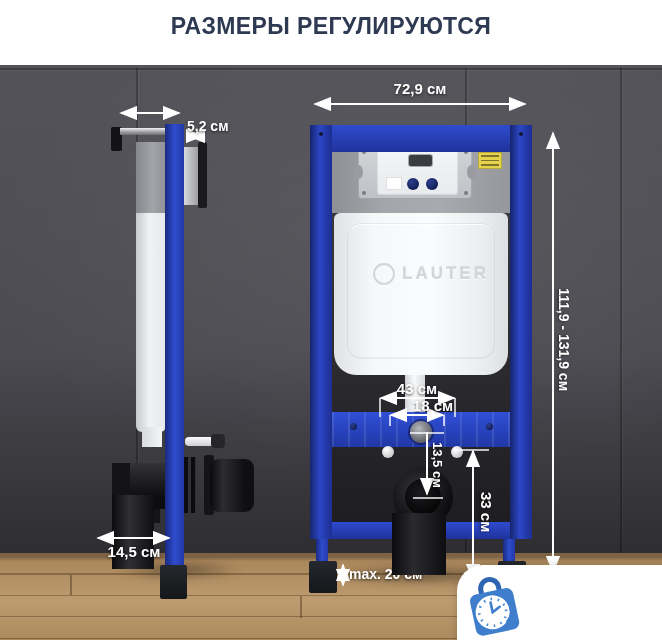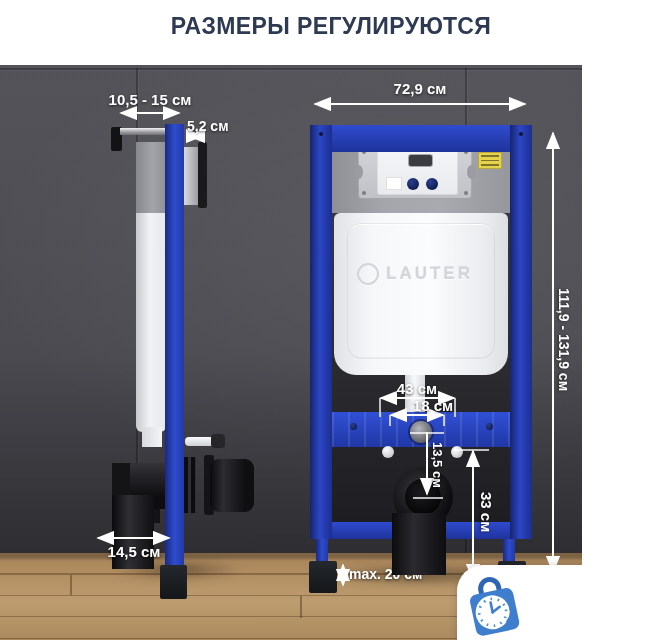--- a/index.html
+++ b/index.html
@@ -1,16 +1,16 @@
 <!DOCTYPE html>
 <html><head>
 <meta charset="utf-8">
 <style>
   html,body{margin:0;padding:0;background:#fff;}
-  .page{position:relative;width:582px;height:640px;background:#fff;overflow:hidden;
+  .page{position:relative;width:662px;height:640px;background:#fff;overflow:hidden;
         font-family:"Liberation Sans",sans-serif;}
   .a{position:absolute;}
   .title{top:13px;left:0;width:662px;text-align:center;font-weight:800;font-size:23px;
          letter-spacing:.4px;color:#2e3a52;}
   .photo{top:65px;left:0;width:662px;height:575px;overflow:hidden;background:#4c4c52;}
   .wall{left:0;top:0;width:662px;height:490px;
         background:radial-gradient(90% 70% at 60% 38%,rgba(255,255,255,.06),transparent 70%),
         linear-gradient(180deg,#535359 0%,#4b4b51 55%,#3f3f45 100%);}
   .seam{background:rgba(0,0,0,.25);box-shadow:1px 1px 0 rgba(255,255,255,.05);}
   .wall-shade{left:0;top:290px;width:662px;height:200px;
@@ -115,21 +115,21 @@
     <div class="a screw" style="left:362px;top:85px"></div>
     <div class="a screw" style="left:464px;top:85px"></div>
     <div class="a screw" style="left:362px;top:126px"></div>
     <div class="a screw" style="left:464px;top:126px"></div>
     <div class="a label-yellow" style="left:478px;top:87px;width:24px;height:17px">
       <div class="a label-lines" style="left:3px;top:3px;width:18px;height:11px"></div>
     </div>
 
     <div class="a tank-front" style="left:334px;top:148px;width:174px;height:162px">
       <div class="a tank-panel" style="left:13px;top:10px;width:146px;height:134px"></div>
-      <div class="a brand-row" style="left:23px;top:50px">
+      <div class="a brand-row" style="left:39px;top:50px">
         <div class="swirl"></div>
         <div class="brand-text">LAUTER</div>
       </div>
     </div>
 
     <div class="a" style="left:405px;top:310px;width:20px;height:44px;background:linear-gradient(90deg,#cfd1d4,#f8f9fa 45%,#d8dadd)"></div>
 
     <div class="a crossbar" style="left:332px;top:347px;width:178px;height:35px"></div>
     <div class="a" style="left:410px;top:356px;width:22px;height:22px;border-radius:50%;background:radial-gradient(circle at 40% 35%,#b6b7bc,#5b5c61 75%);box-shadow:0 0 0 2px rgba(10,16,60,.5)"></div>
     <div class="a navy-dot" style="left:350px;top:358px;width:7px;height:7px"></div>
@@ -174,21 +174,20 @@
         <line x1="380" y1="333" x2="380" y2="352"></line>
         <line x1="455" y1="333" x2="455" y2="352"></line>
         <line x1="390" y1="350" x2="390" y2="361"></line>
         <line x1="444" y1="350" x2="444" y2="361"></line>
         <line x1="410" y1="368" x2="444" y2="368"></line>
         <line x1="413" y1="433" x2="443" y2="433"></line>
         <line x1="456" y1="385" x2="489" y2="385"></line>
       </g>
     </svg>
 
-    <div class="a dim center" style="left:88px;top:26px;width:124px">10,5 - 15 см</div>
     <div class="a dim" style="left:187px;top:53px;font-size:14px">5,2 см</div>
     <div class="a dim center" style="left:358px;top:15px;width:124px">72,9 см</div>
     <div class="a dim dimv" style="left:556px;top:223px;height:135px;font-size:14px">111,9 - 131,9 см</div>
     <div class="a dim center" style="left:377px;top:315px;width:80px">43 см</div>
     <div class="a dim center" style="left:403px;top:332px;width:60px">18 см</div>
     <div class="a dim dimv" style="left:430px;top:377px;height:56px;font-size:13px">13,5 см</div>
     <div class="a dim dimv" style="left:478px;top:427px;height:60px">33 см</div>
     <div class="a dim" style="left:349px;top:501px;font-size:14px">max. 20 см</div>
     <div class="a dim center" style="left:94px;top:478px;width:80px">14,5 см</div>
 

